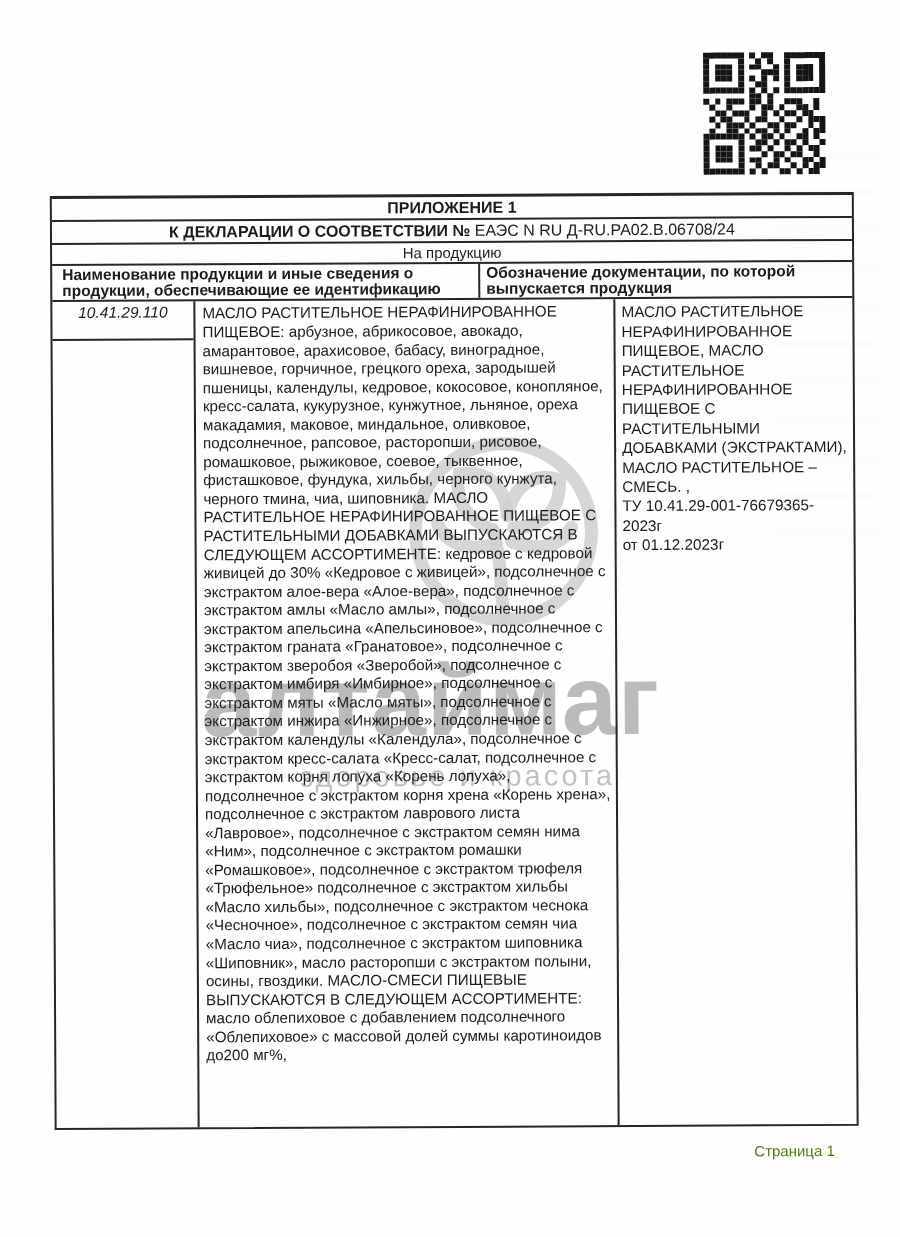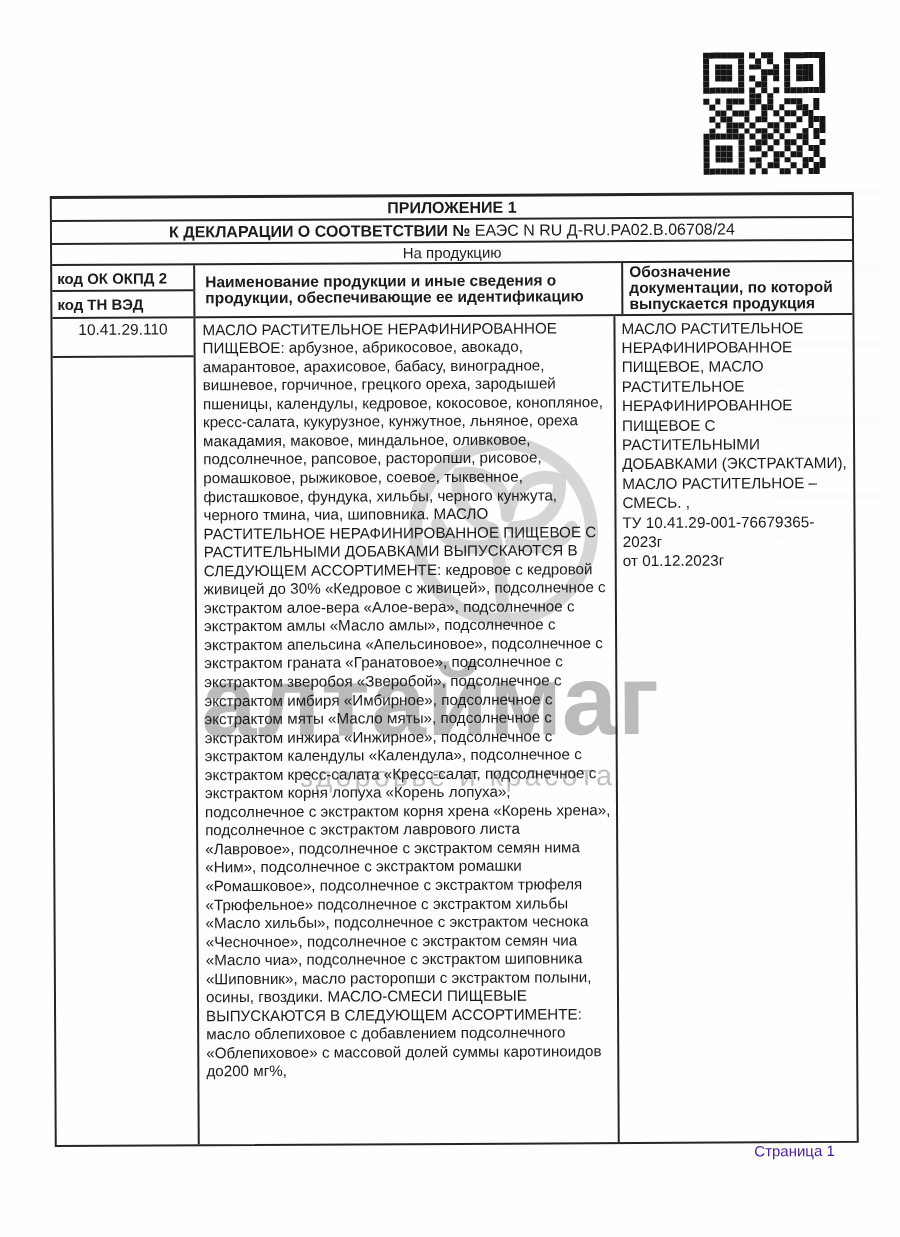--- a/index.html
+++ b/index.html
@@ -50,28 +50,28 @@
   .h-col1 .cell{flex:1;display:flex;align-items:center;padding-left:5px;
     font-weight:bold;font-size:15px;}
   .h-col1 .cell:first-child{border-bottom:2px solid #262626;}
   .h-col2{width:406px;border-right:2px solid #262626;font-weight:bold;font-size:15.5px;
     line-height:16.2px;padding:1px 10px;display:flex;align-items:center;justify-content:center;}
   .h-col3{flex:1;font-weight:bold;font-size:15.5px;line-height:16.2px;
     padding:1px 6px;display:flex;align-items:center;justify-content:center;border-radius:15px;}
 
   .t-body{display:flex;height:826px;align-items:stretch;}
   .b-col1{width:141px;border-right:2px solid #262626;font-size:15.5px;text-align:center;}
-  .okpd-val{padding:2px 0 17px;border-bottom:2px solid #262626;}
+  .okpd-val{padding:2px 0 17px;border-bottom:2px solid #262626;font-style:italic;}
   .tnved{padding-top:1px;line-height:19.2px;}
   .b-col2{width:406px;border-right:2px solid #262626;padding:3px 5px 0 7px;
     font-size:15.2px;line-height:18.55px;overflow:hidden;}
   .b-col3{flex:1;padding:3px 4px 0 6px;font-size:15.3px;line-height:19.4px;overflow:hidden;}
 
   .footer-page{
-    position:absolute;right:68px;top:1144px;font-size:15px;color:#4c1d95;z-index:2;margin-left:18px;
+    position:absolute;right:68px;top:1144px;font-size:15px;color:#4d7c0f;z-index:2;margin-left:18px;
   }
 </style>
 </head>
 <body>
 
 <div class="page">
   <div class="scan-artifact"></div>
 
   <div class="scan-rotate">
 
@@ -536,24 +536,20 @@
 
       <div class="t-row row-appendix">ПРИЛОЖЕНИЕ 1</div>
 
       <div class="t-row row-decl">
         <span class="lbl">К ДЕКЛАРАЦИИ О СООТВЕТСТВИИ №</span><span> ЕАЭС N RU Д-RU.РА02.В.06708/24</span>
       </div>
 
       <div class="t-row row-subject">На продукцию</div>
 
       <div class="t-head">
-        <div class="h-col1">
-          <div class="cell">код ОК ОКПД 2</div>
-          <div class="cell">код ТН ВЭД</div>
-        </div>
         <div class="h-col2">Наименование продукции и иные сведения о продукции, обеспечивающие ее идентификацию</div>
         <div class="h-col3">Обозначение документации, по которой выпускается продукция</div>
       </div>
 
       <div class="t-body">
         <div class="b-col1">
           <div class="okpd-val">10.41.29.110</div>
         </div>
         <div class="b-col2">МАСЛО РАСТИТЕЛЬНОЕ НЕРАФИНИРОВАННОЕ ПИЩЕВОЕ: арбузное, абрикосовое, авокадо, амарантовое, арахисовое, бабасу, виноградное, вишневое, горчичное, грецкого ореха, зародышей пшеницы, календулы, кедровое, кокосовое, конопляное, кресс-салата, кукурузное, кунжутное, льняное, ореха макадамия, маковое, миндальное, оливковое, подсолнечное, рапсовое, расторопши, рисовое, ромашковое, рыжиковое, соевое, тыквенное, фисташковое, фундука, хильбы, черного кунжута, черного тмина, чиа, шиповника. МАСЛО РАСТИТЕЛЬНОЕ НЕРАФИНИРОВАННОЕ ПИЩЕВОЕ С РАСТИТЕЛЬНЫМИ ДОБАВКАМИ ВЫПУСКАЮТСЯ В СЛЕДУЮЩЕМ АССОРТИМЕНТЕ: кедровое с кедровой живицей до 30% «Кедровое с живицей», подсолнечное с экстрактом алое-вера «Алое-вера», подсолнечное с экстрактом амлы «Масло амлы», подсолнечное с экстрактом апельсина «Апельсиновое», подсолнечное с экстрактом граната «Гранатовое», подсолнечное с экстрактом зверобоя «Зверобой», подсолнечное с экстрактом имбиря «Имбирное», подсолнечное с экстрактом мяты «Масло мяты», подсолнечное с экстрактом инжира «Инжирное», подсолнечное с экстрактом календулы «Календула», подсолнечное с экстрактом кресс-салата «Кресс-салат, подсолнечное с экстрактом корня лопуха «Корень лопуха», подсолнечное с экстрактом корня хрена «Корень хрена», подсолнечное с экстрактом лаврового листа «Лавровое», подсолнечное с экстрактом семян нима «Ним», подсолнечное с экстрактом ромашки «Ромашковое», подсолнечное с экстрактом трюфеля «Трюфельное» подсолнечное с экстрактом хильбы «Масло хильбы», подсолнечное с экстрактом чеснока «Чесночное», подсолнечное с экстрактом семян чиа «Масло чиа», подсолнечное с экстрактом шиповника «Шиповник», масло расторопши с экстрактом полыни, осины, гвоздики. МАСЛО-СМЕСИ ПИЩЕВЫЕ ВЫПУСКАЮТСЯ В СЛЕДУЮЩЕМ АССОРТИМЕНТЕ: масло облепиховое с добавлением подсолнечного «Облепиховое» с массовой долей суммы каротиноидов до200 мг%,</div>
         <div class="b-col3" id="docs">

